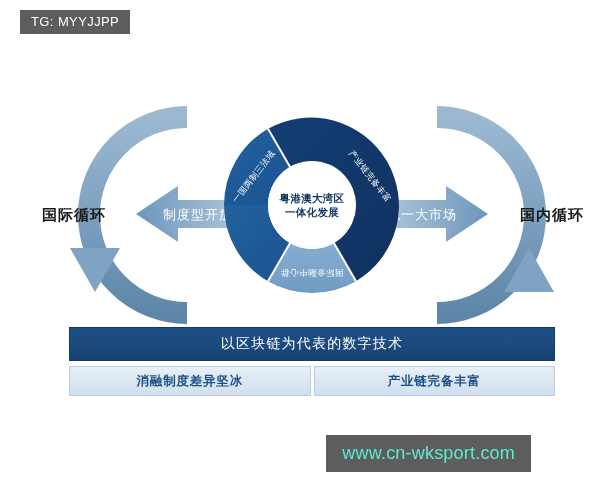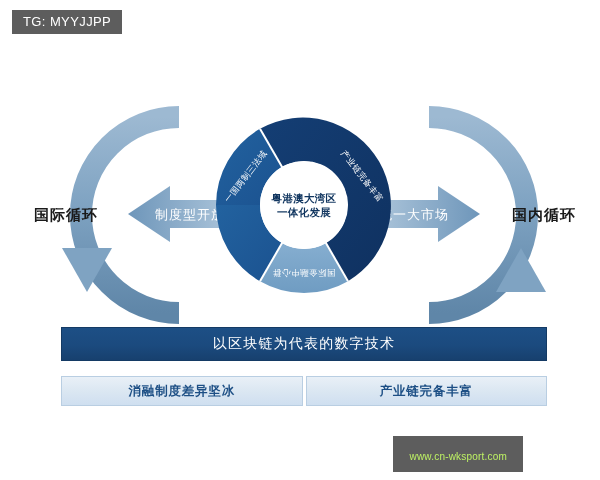--- a/index.html
+++ b/index.html
@@ -10,21 +10,21 @@
   body {
     width: 600px;
     height: 480px;
     position: relative;
     overflow: hidden;
     font-family: "Liberation Sans", "DejaVu Sans", sans-serif;
   }
 
   #stage {
     position: absolute;
-    left: 4px; top: 0;
+    left: 12px; top: 0;
     width: 519px;
     height: 480px;
     background: #ffffff;
     border-radius: 16px;
   }
 
   
   .tag-badge {
     position: absolute;
     left: 8px;
@@ -38,24 +38,24 @@
     white-space: nowrap;
     z-index: 40;
   }
 
   
   .watermark {
     position: absolute;
     right: 0px;
     bottom: 8px;
     background: #5d5d5d;
-    color: #bef264;
-    font-size: 10px;
+    color: #5eead4;
+    font-size: 18px;
     letter-spacing: 0.2px;
-    padding: 16px 16px 10px 16px;
+    padding: 9px 16px 10px 16px;
     line-height: 1;
     white-space: nowrap;
     z-index: 40;
   }
 
   
   #diagram {
     position: absolute;
     left: 0;
     top: 0;
@@ -83,21 +83,21 @@
     align-items: center;
     justify-content: center;
     box-sizing: border-box;
   }
   .tech-bar-label {
     color: #ffffff;
     font-size: 14px;
     letter-spacing: 1.2px;
   }
   .pillar-row {
-    margin-top: 15px;
+    margin-top: 5px;
     display: flex;
     gap: 3px;
   }
   .pillar {
     flex: 1 1 0;
     height: 30px;
     background: linear-gradient(180deg, #e9f0f7 0%, #dbe7f2 50%, #cfdff0 100%);
     border: 1px solid #b9ceE2;
     display: flex;
     align-items: center;

